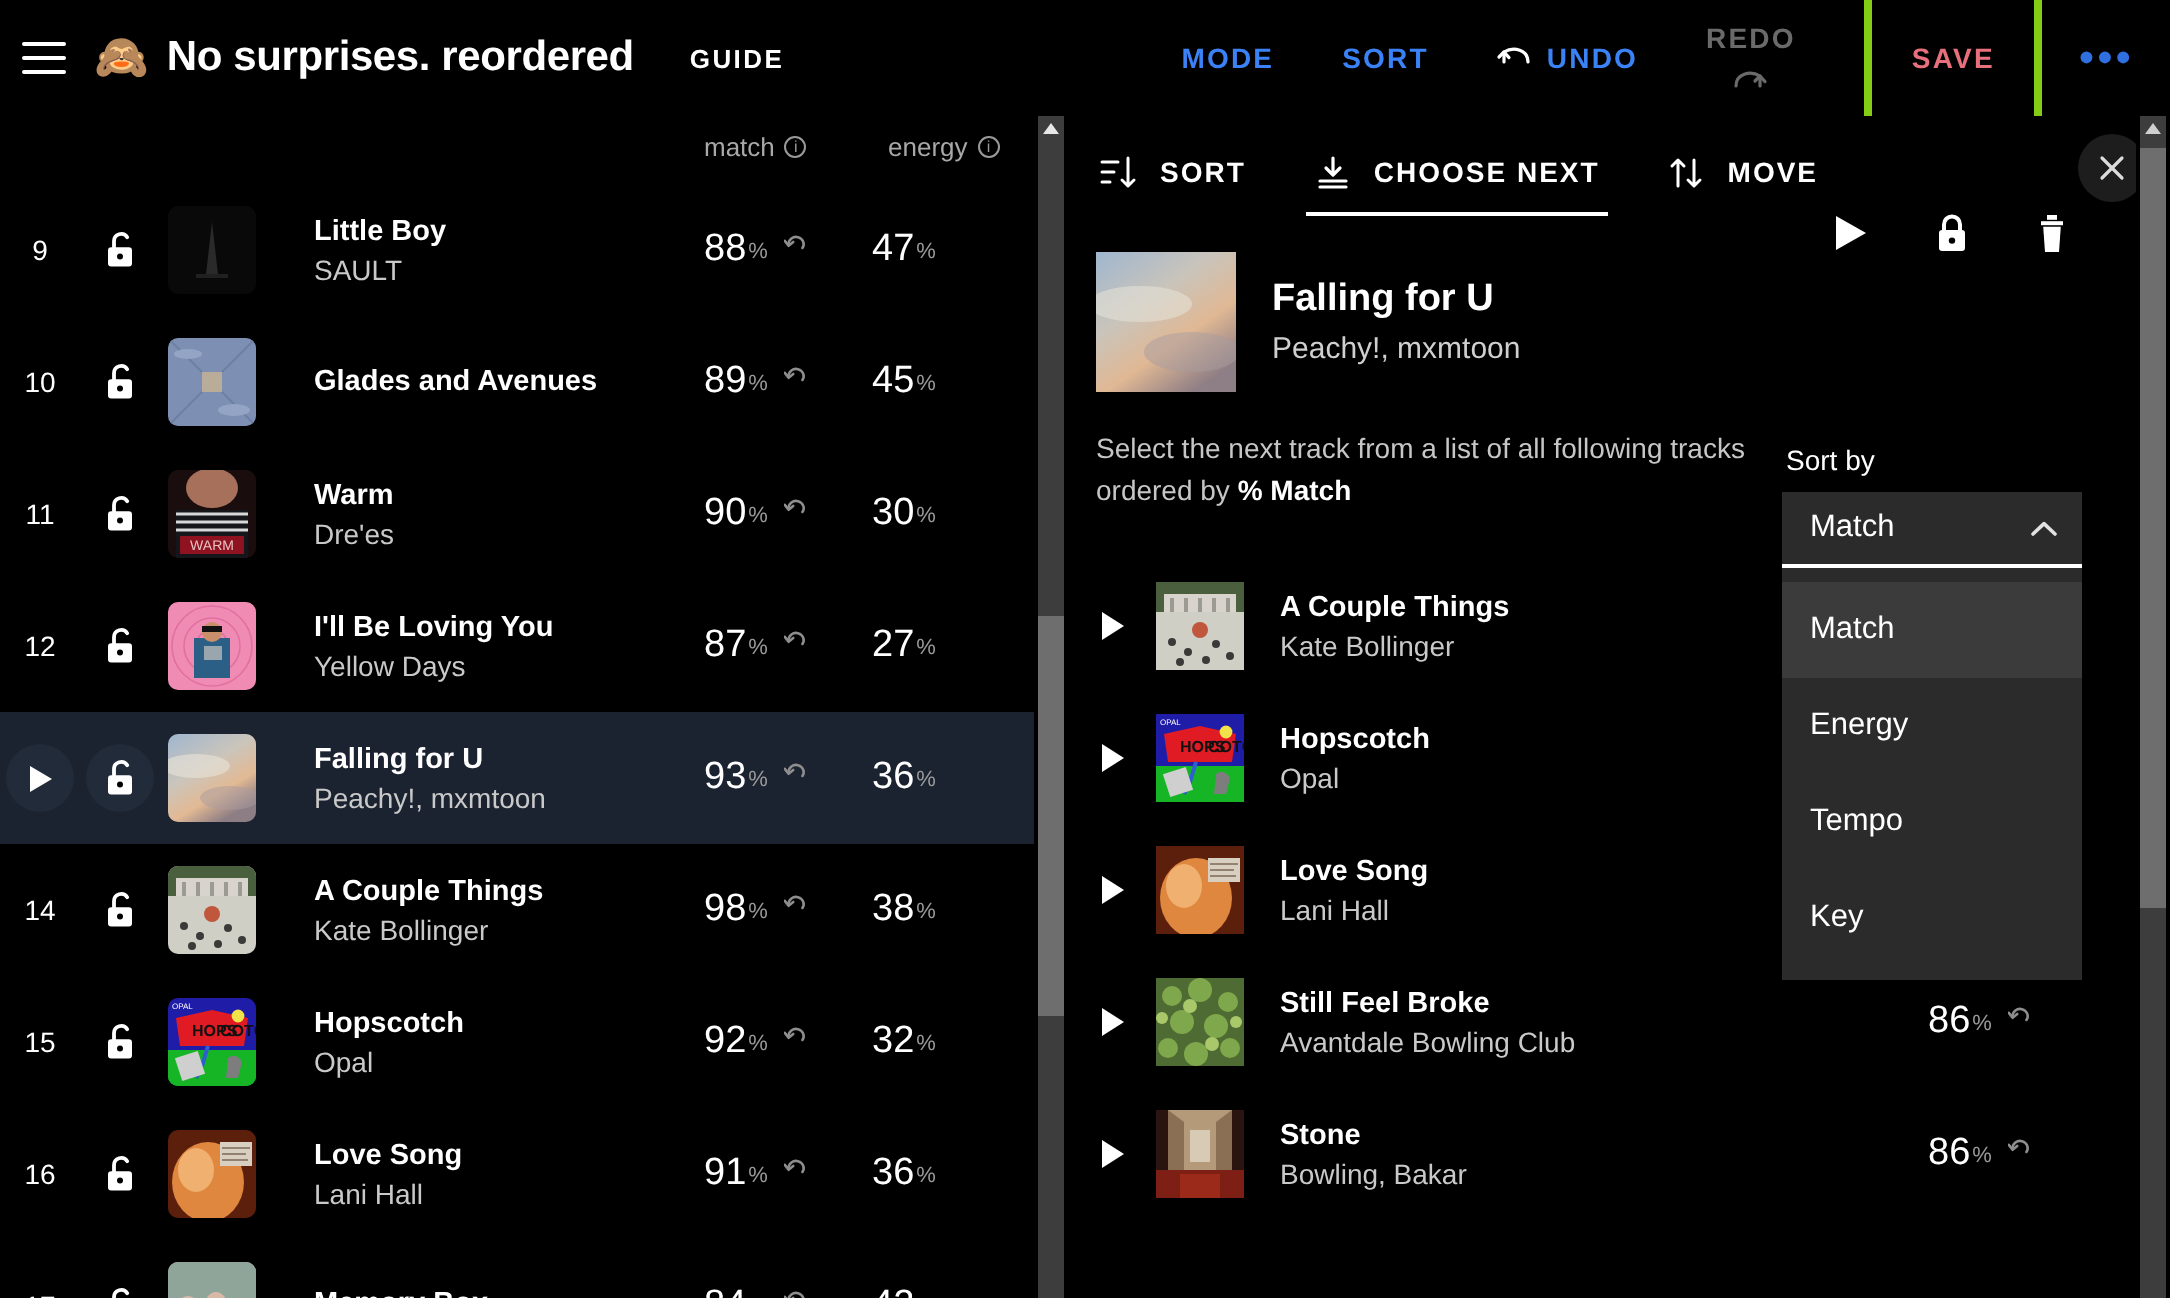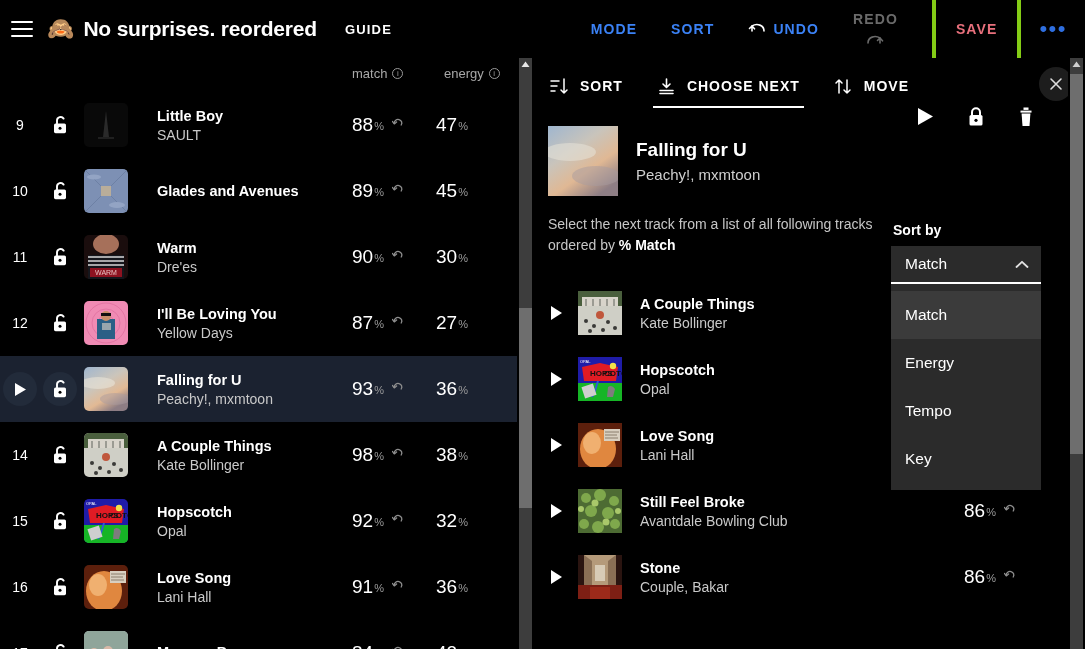--- a/index.html
+++ b/index.html
@@ -119,21 +119,21 @@
   .s-play { width: 44px; flex: 0 0 44px; display: flex; justify-content: center; cursor: pointer; }
   .s-art { width: 44px; height: 44px; border-radius: 5px; flex: 0 0 44px;
     background-size: cover; background-position: center; }
   .s-meta { margin-left: 18px; flex: 1 1 auto; min-width: 0; }
   .s-title { font-size: 14.5px; font-weight: bold; color: #fff; }
   .s-artist { font-size: 14px; color: #c9c9c9; margin-top: 3px; }
   .s-match { position: absolute; left: 430px; display: flex; align-items: flex-start; }
 
   
   .sortby-wrap { position: absolute; left: 357px; top: 164px; width: 150px; z-index: 40; }
-  .sortby-label { font-size: 14px; color: #fff; margin-bottom: 8px; margin-left: 2px; font-weight: bold; }
+  .sortby-label { font-size: 14px; color: #fff; margin-bottom: 8px; margin-left: 2px; }
   .sel-box {
     height: 38px; background: #2b2b2b; border-bottom: 2px solid #fff;
     display: flex; align-items: center; justify-content: space-between;
     padding: 0 12px 0 14px; cursor: pointer;
   }
   .sel-val { font-size: 15.5px; color: #fff; }
   .dd-list { background: #2b2b2b; padding: 7px 0 7px 0; }
   .dd-item { height: 48px; display: flex; align-items: center; padding-left: 14px;
     font-size: 15.5px; color: #fff; cursor: pointer; }
   .dd-item.sel { background: #3b3b3b; }
@@ -791,21 +791,21 @@
               <path d="M6 0 h32 v30 H6z" fill="#b59a7a"></path>
               <path d="M6 0 L14 6 V30 H6z" fill="#8a6f55"></path>
               <path d="M38 0 L30 6 V30 h8z" fill="#8a6f55"></path>
               <rect x="17" y="10" width="10" height="16" fill="#d8cbb6"></rect>
               <rect y="30" width="44" height="14" fill="#7d1f14"></rect>
               <rect x="12" y="32" width="20" height="12" fill="#9c2a1a"></rect>
             </svg>
           </div>
           <div class="s-meta">
             <div class="s-title">Stone</div>
-            <div class="s-artist">Couple, Bakar</div>
+            <div class="s-artist">Bowling, Bakar</div>
           </div>
           <div class="s-match">
             <span class="num">86</span>
             <span class="pct">%</span>
             <span class="reset-arrow"><svg width="13" height="13" viewBox="0 0 13 13">
                 <path d="M2.2 6.4 C2.2 3.6 4.6 2 7 2.6 C9.6 3.3 10.6 6 9.2 8" stroke="#8e8e8e" stroke-width="1.3" fill="none" stroke-linecap="round"></path>
                 <path d="M0.4 4.4 L2.3 6.9 L4.6 5" stroke="#8e8e8e" stroke-width="1.3" fill="none" stroke-linecap="round" stroke-linejoin="round"></path>
               </svg></span>
           </div>
         </div>

